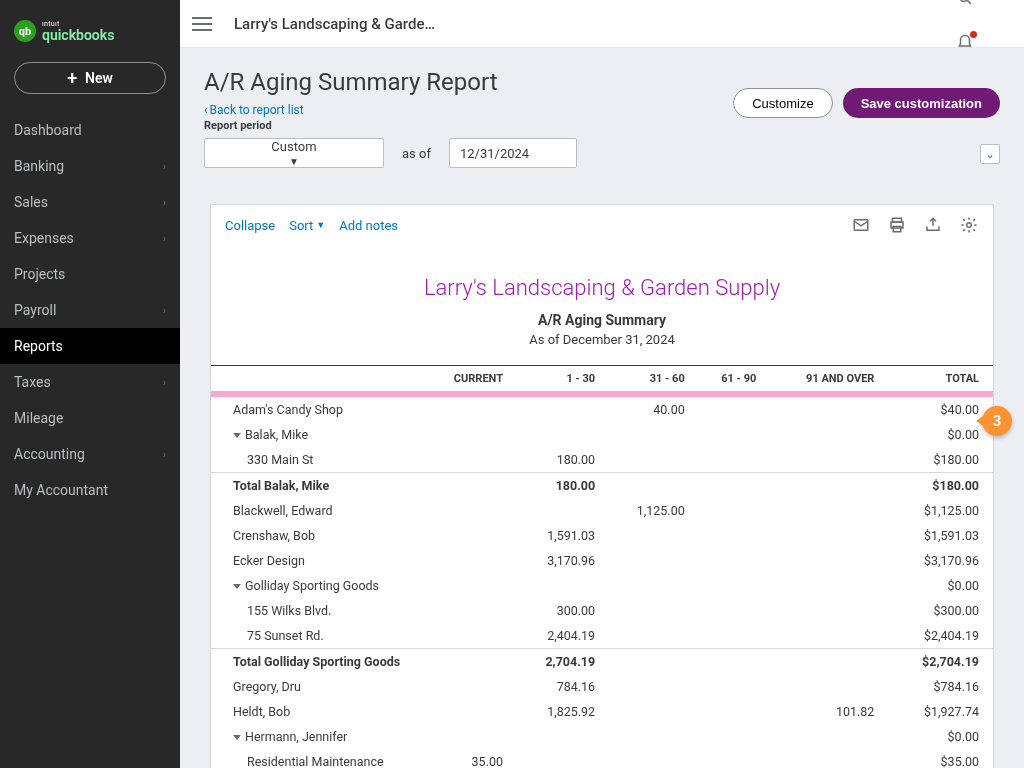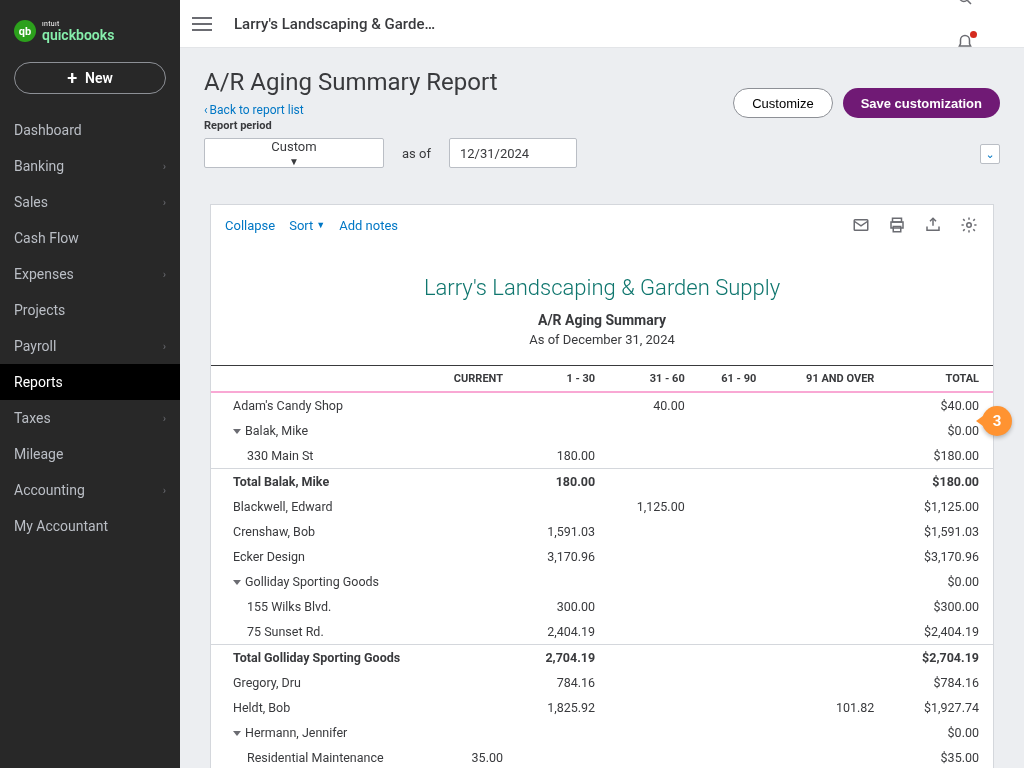--- a/index.html
+++ b/index.html
@@ -44,26 +44,26 @@
 .btn-green { height: 30px; padding: 0 18px; border: none; background: #701a75; color: #fff; border-radius: 15px; font-size: 13px; font-weight: 600; cursor: pointer; }
 .collapse-chip { position: absolute; right: 24px; top: 96px; width: 20px; height: 20px; border: 1px solid #babec5; background: #fff; display: flex; align-items: center; justify-content: center; color: #0077c5; font-size: 11px; cursor: pointer; border-radius: 2px; }
 
 
 .report-card { background: #fff; border: 1px solid #d4d7dc; margin: 32px 30px 0 30px; height: 692px; overflow: hidden; position: relative; }
 .card-toolbar { height: 40px; display: flex; align-items: center; justify-content: space-between; padding: 0 14px; border-bottom: 0; }
 .tool-left { display: flex; gap: 14px; }
 .tool-link { color: #0077c5; font-size: 13px; cursor: pointer; display: inline-flex; align-items: center; gap: 3px; }
 .tool-icons { display: flex; gap: 16px; color: #6b6c72; }
 .report-head { text-align: center; padding: 30px 0 12px 0; }
-.report-company { font-size: 22px; font-weight: 300; color: #0f766e; margin-bottom: 12px; }
+.report-company { font-size: 22px; font-weight: 300; color: #a21caf; margin-bottom: 12px; }
 .report-name { font-size: 14px; font-weight: bold; margin-bottom: 4px; }
 .report-asof { font-size: 13px; color: #393a3d; }
 
 .tbl { width: 100%; border-collapse: collapse; margin-top: 6px; }
-.tbl th { text-align: right; font-size: 11px; font-weight: bold; padding: 6px 8px; border-top: 1px solid #393a3d; border-bottom: 2px solid #f9a8d4; }
+.tbl th { text-align: right; font-size: 11px; font-weight: bold; padding: 6px 8px; border-top: 1px solid #393a3d; border-bottom: 6px solid #f9a8d4; }
 .tbl th:first-child { text-align: left; padding-left: 14px; }
 .tbl td { text-align: right; font-size: 12.5px; padding: 5px 8px; vertical-align: middle; }
 .tbl td:first-child { text-align: left; padding-left: 22px; }
 .tbl td:last-child { padding-right: 14px; }
 .tbl th:last-child { padding-right: 14px; }
 .row-indent1 td:first-child { padding-left: 36px; }
 .row-total td { font-weight: bold; border-top: 1px solid #d4d7dc; }
 .row-group td:first-child { padding-left: 22px; }
 .tri { display: inline-block; width: 0; height: 0; border-left: 4px solid transparent; border-right: 4px solid transparent; border-top: 5px solid #6b6c72; margin-right: 4px; vertical-align: middle; }
 
@@ -91,23 +91,20 @@
       <div class="nav-item">
         <span>Dashboard</span>
       </div>
       <div class="nav-item">
         <span>Banking</span>
         <span class="nav-chev">›</span>
       </div>
       <div class="nav-item">
         <span>Sales</span>
         <span class="nav-chev">›</span>
-      </div>
-      <div class="nav-item">
-        <span>Cash Flow</span>
       </div>
       <div class="nav-item">
         <span>Expenses</span>
         <span class="nav-chev">›</span>
       </div>
       <div class="nav-item">
         <span>Projects</span>
       </div>
       <div class="nav-item">
         <span>Payroll</span>

